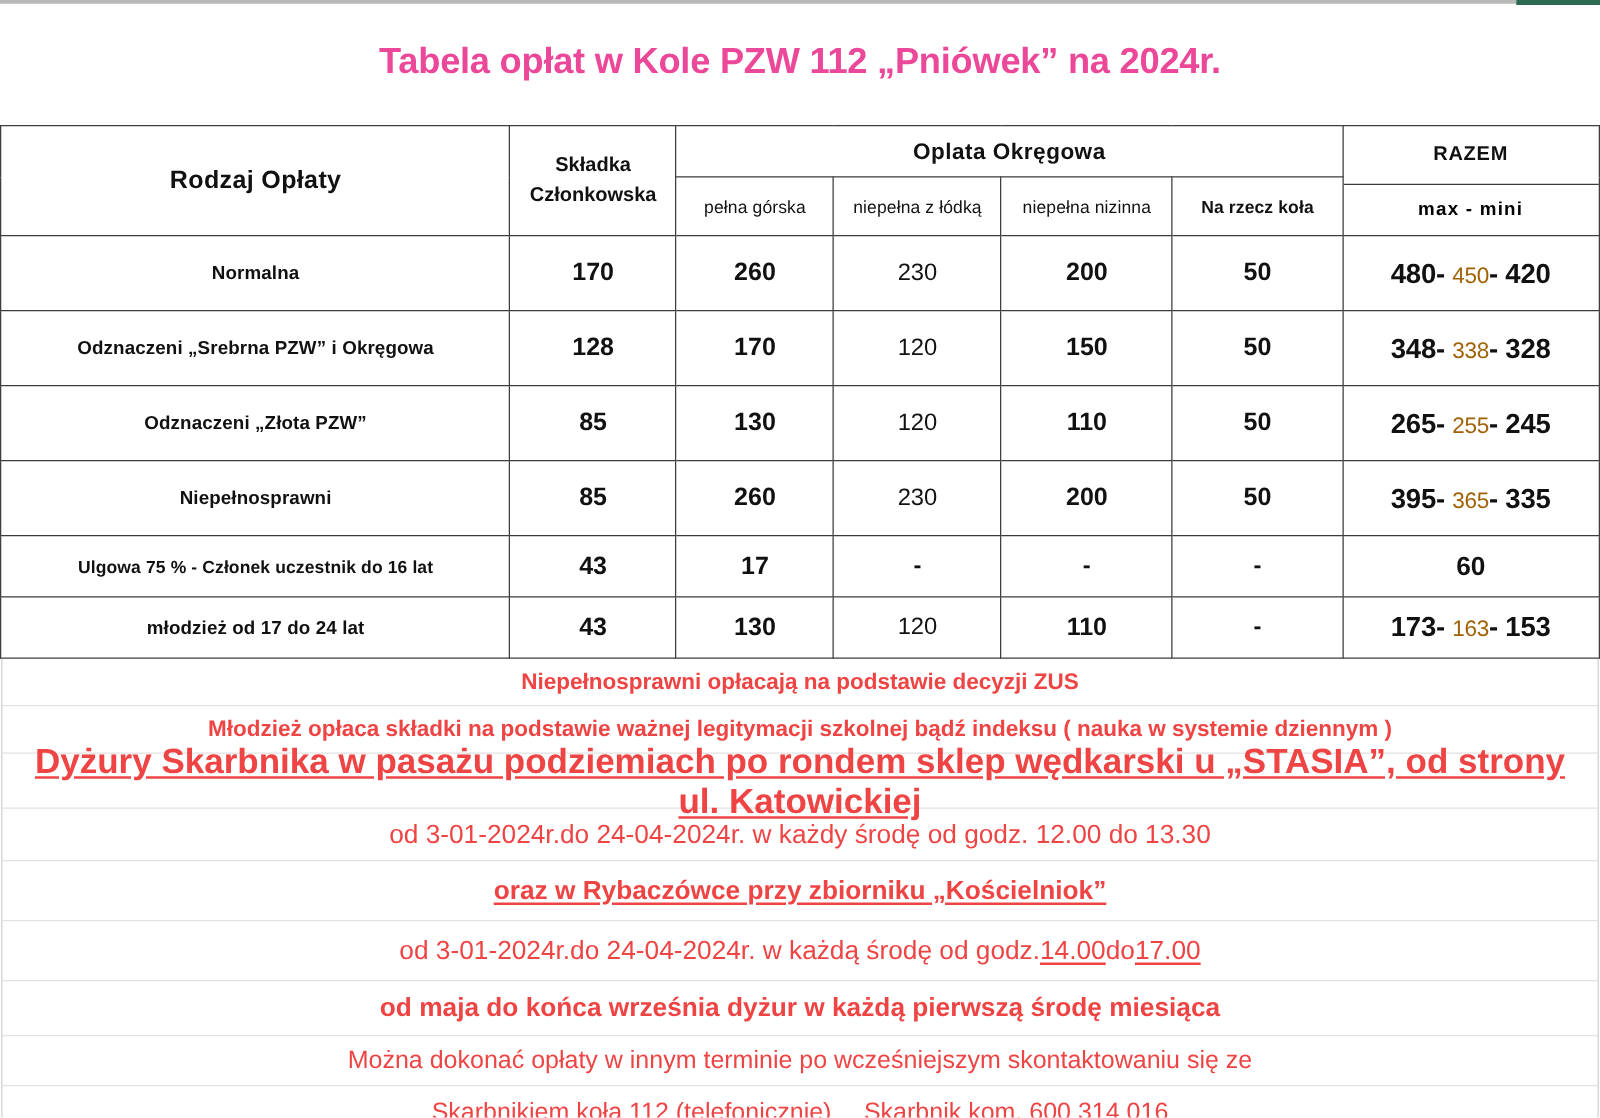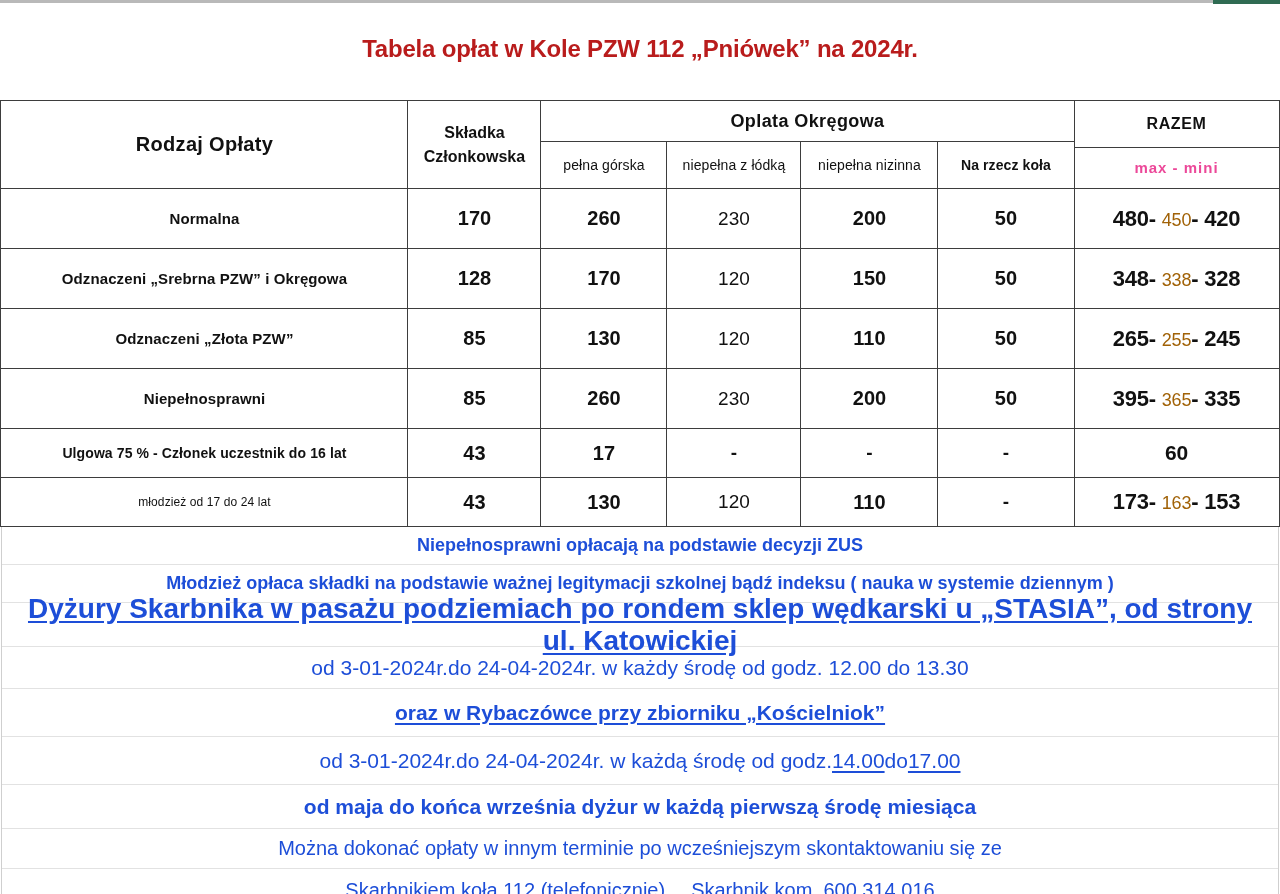--- a/index.html
+++ b/index.html
@@ -43,24 +43,24 @@
     width: 1280px;
     height: 888px;
   }
 
   
   .doc-title {
     height: 94px;
     display: flex;
     align-items: center;
     justify-content: center;
-    font-size: 24px;
+    font-size: 29px;
     font-weight: bold;
     letter-spacing: -0.2px;
-    color: #b91c1c;
+    color: #ec4899;
     padding-bottom: 8px;
     box-sizing: border-box;
   }
 
   
   table.fee-table {
     border-collapse: collapse;
     table-layout: fixed;
     width: 1278px;
     margin: 0 auto;
@@ -118,34 +118,34 @@
   .total-head-inner { display: block; width: 100%; }
   .total-head-inner .tt {
     display: flex; align-items: center; justify-content: center;
     height: 45px;
     border-bottom: 1px solid #3d3d3d;
     font-size: 16px; font-weight: bold; letter-spacing: 0.6px;
   }
   .total-head-inner .tb {
     display: flex; align-items: center; justify-content: center;
     height: 40px;
-    font-size: 15px; color: #ec4899; letter-spacing: 1px;
+    font-size: 15px; color: #000000; letter-spacing: 1px;
   }
 
   
   tr.data-row td { height: 59px; }
   tr.data-row.short td { height: 48px; }
 
   .kind-cell {
     font-size: 15px;
     font-weight: bold;
     letter-spacing: 0.1px;
   }
   .kind-cell.small   { font-size: 14px; }
-  .kind-cell.smaller { font-size: 12px; font-weight: normal; }
+  .kind-cell.smaller { font-size: 15px; font-weight: bold; }
 
   .num-bold {
     font-size: 20px;
     font-weight: bold;
   }
   .num-light {
     font-size: 19px;
     font-weight: normal;
     color: #3c3c3c;
   }
@@ -175,21 +175,21 @@
     border-left: 1px solid #cfcfcf;
     border-right: 1px solid #cfcfcf;
     box-sizing: border-box;
   }
   .note-line {
     display: flex;
     align-items: center;
     justify-content: center;
     text-align: center;
     border-bottom: 1px solid #e2e2e2;
-    color: #1d4ed8;
+    color: #ef4444;
     padding: 0 10px;
     box-sizing: border-box;
   }
   .note-line:last-child { border-bottom: none; }
 
   .n1 { height: 38px; font-size: 18px; font-weight: bold; }
   .n2 { height: 38px; font-size: 18px; font-weight: bold; }
   .n3 { height: 44px; font-size: 28px; font-weight: bold; justify-content: flex-end; }
   .n4 { height: 42px; font-size: 21px; font-weight: normal; }
   .n5 { height: 48px; font-size: 21px; font-weight: bold; }

